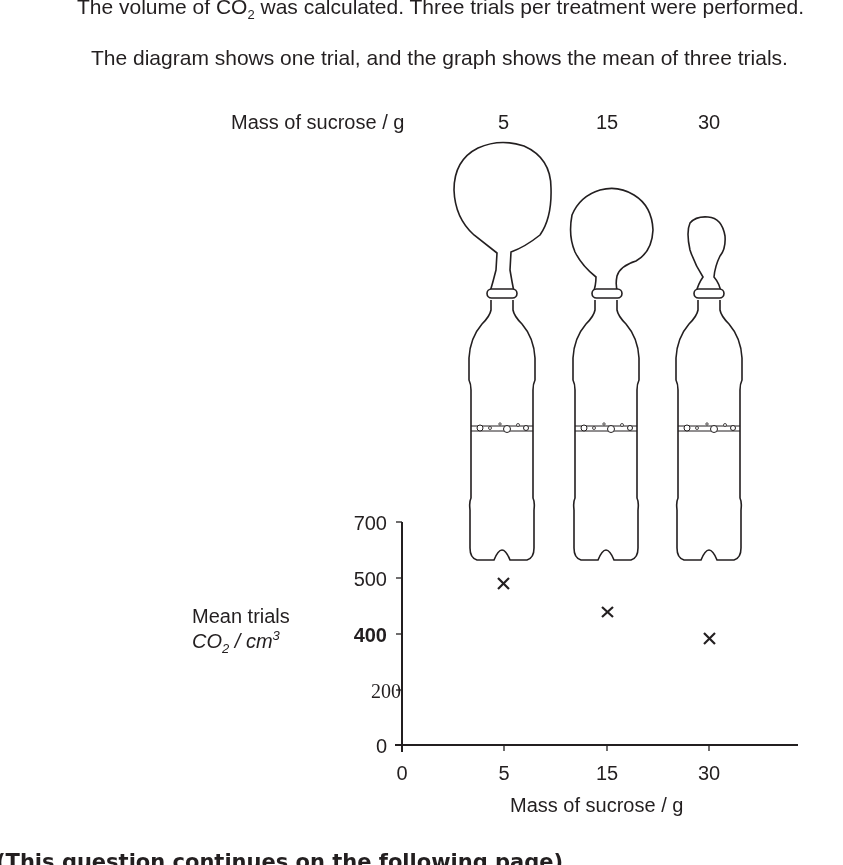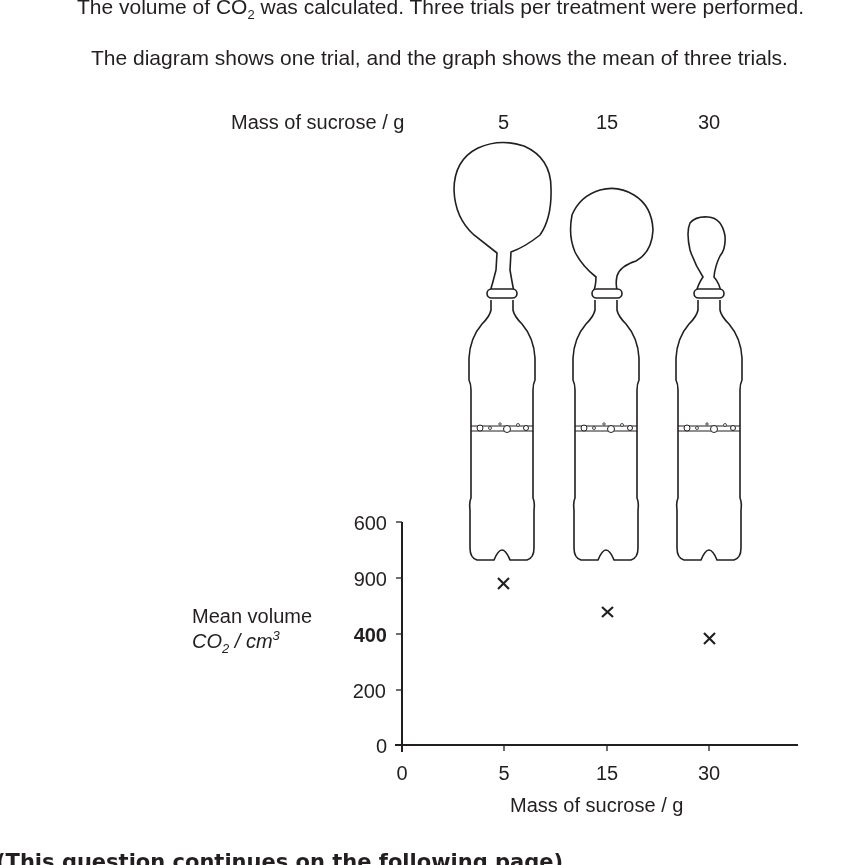--- a/index.html
+++ b/index.html
@@ -86,30 +86,30 @@
         <line x1="602" y1="607" x2="613" y2="617"></line>
         <line x1="613" y1="607" x2="602" y2="617"></line>
       </g>
     <g>
         <line x1="704" y1="633" x2="715" y2="644"></line>
         <line x1="715" y1="633" x2="704" y2="644"></line>
       </g>
   </g>
 </svg>
 
-<div class="tick-y" style="left:327px; top:512px;">600</div>
-<div class="tick-y" style="left:327px; top:568px;">900</div>
+<div class="tick-y" style="left:327px; top:512px;">700</div>
+<div class="tick-y" style="left:327px; top:568px;">500</div>
 <div class="tick-y" style="left:327px; top:624px;font-weight:bold;">400</div>
-<div class="tick-y" style="left:326px; top:680px;">200</div>
+<div class="tick-y" style="left:341px; top:680px;font-family:Liberation Serif, serif;">200</div>
 <div class="tick-y" style="left:327px; top:735px;">0</div>
 
 <div class="tick-x" style="left:382px; top:762px;">0</div>
 <div class="tick-x" style="left:484px; top:762px;">5</div>
 <div class="tick-x" style="left:587px; top:762px;">15</div>
 <div class="tick-x" style="left:689px; top:762px;">30</div>
 
 <div class="txt" style="left:510px; top:795px;">Mass of sucrose / g</div>
-<div class="txt" style="left:192px; top:606px;">Mean volume</div>
+<div class="txt" style="left:192px; top:606px;">Mean trials</div>
 <div class="txt" style="left:192px; top:631px;font-style:italic;">
   <span>CO</span><sub>2</sub><span> / cm</span><sup>3</sup>
 </div>
 
 <div class="txt bold" style="left:-4px; top:852px; font-size:21px;">(This question continues on the following page)</div>
 
 </body></html>

